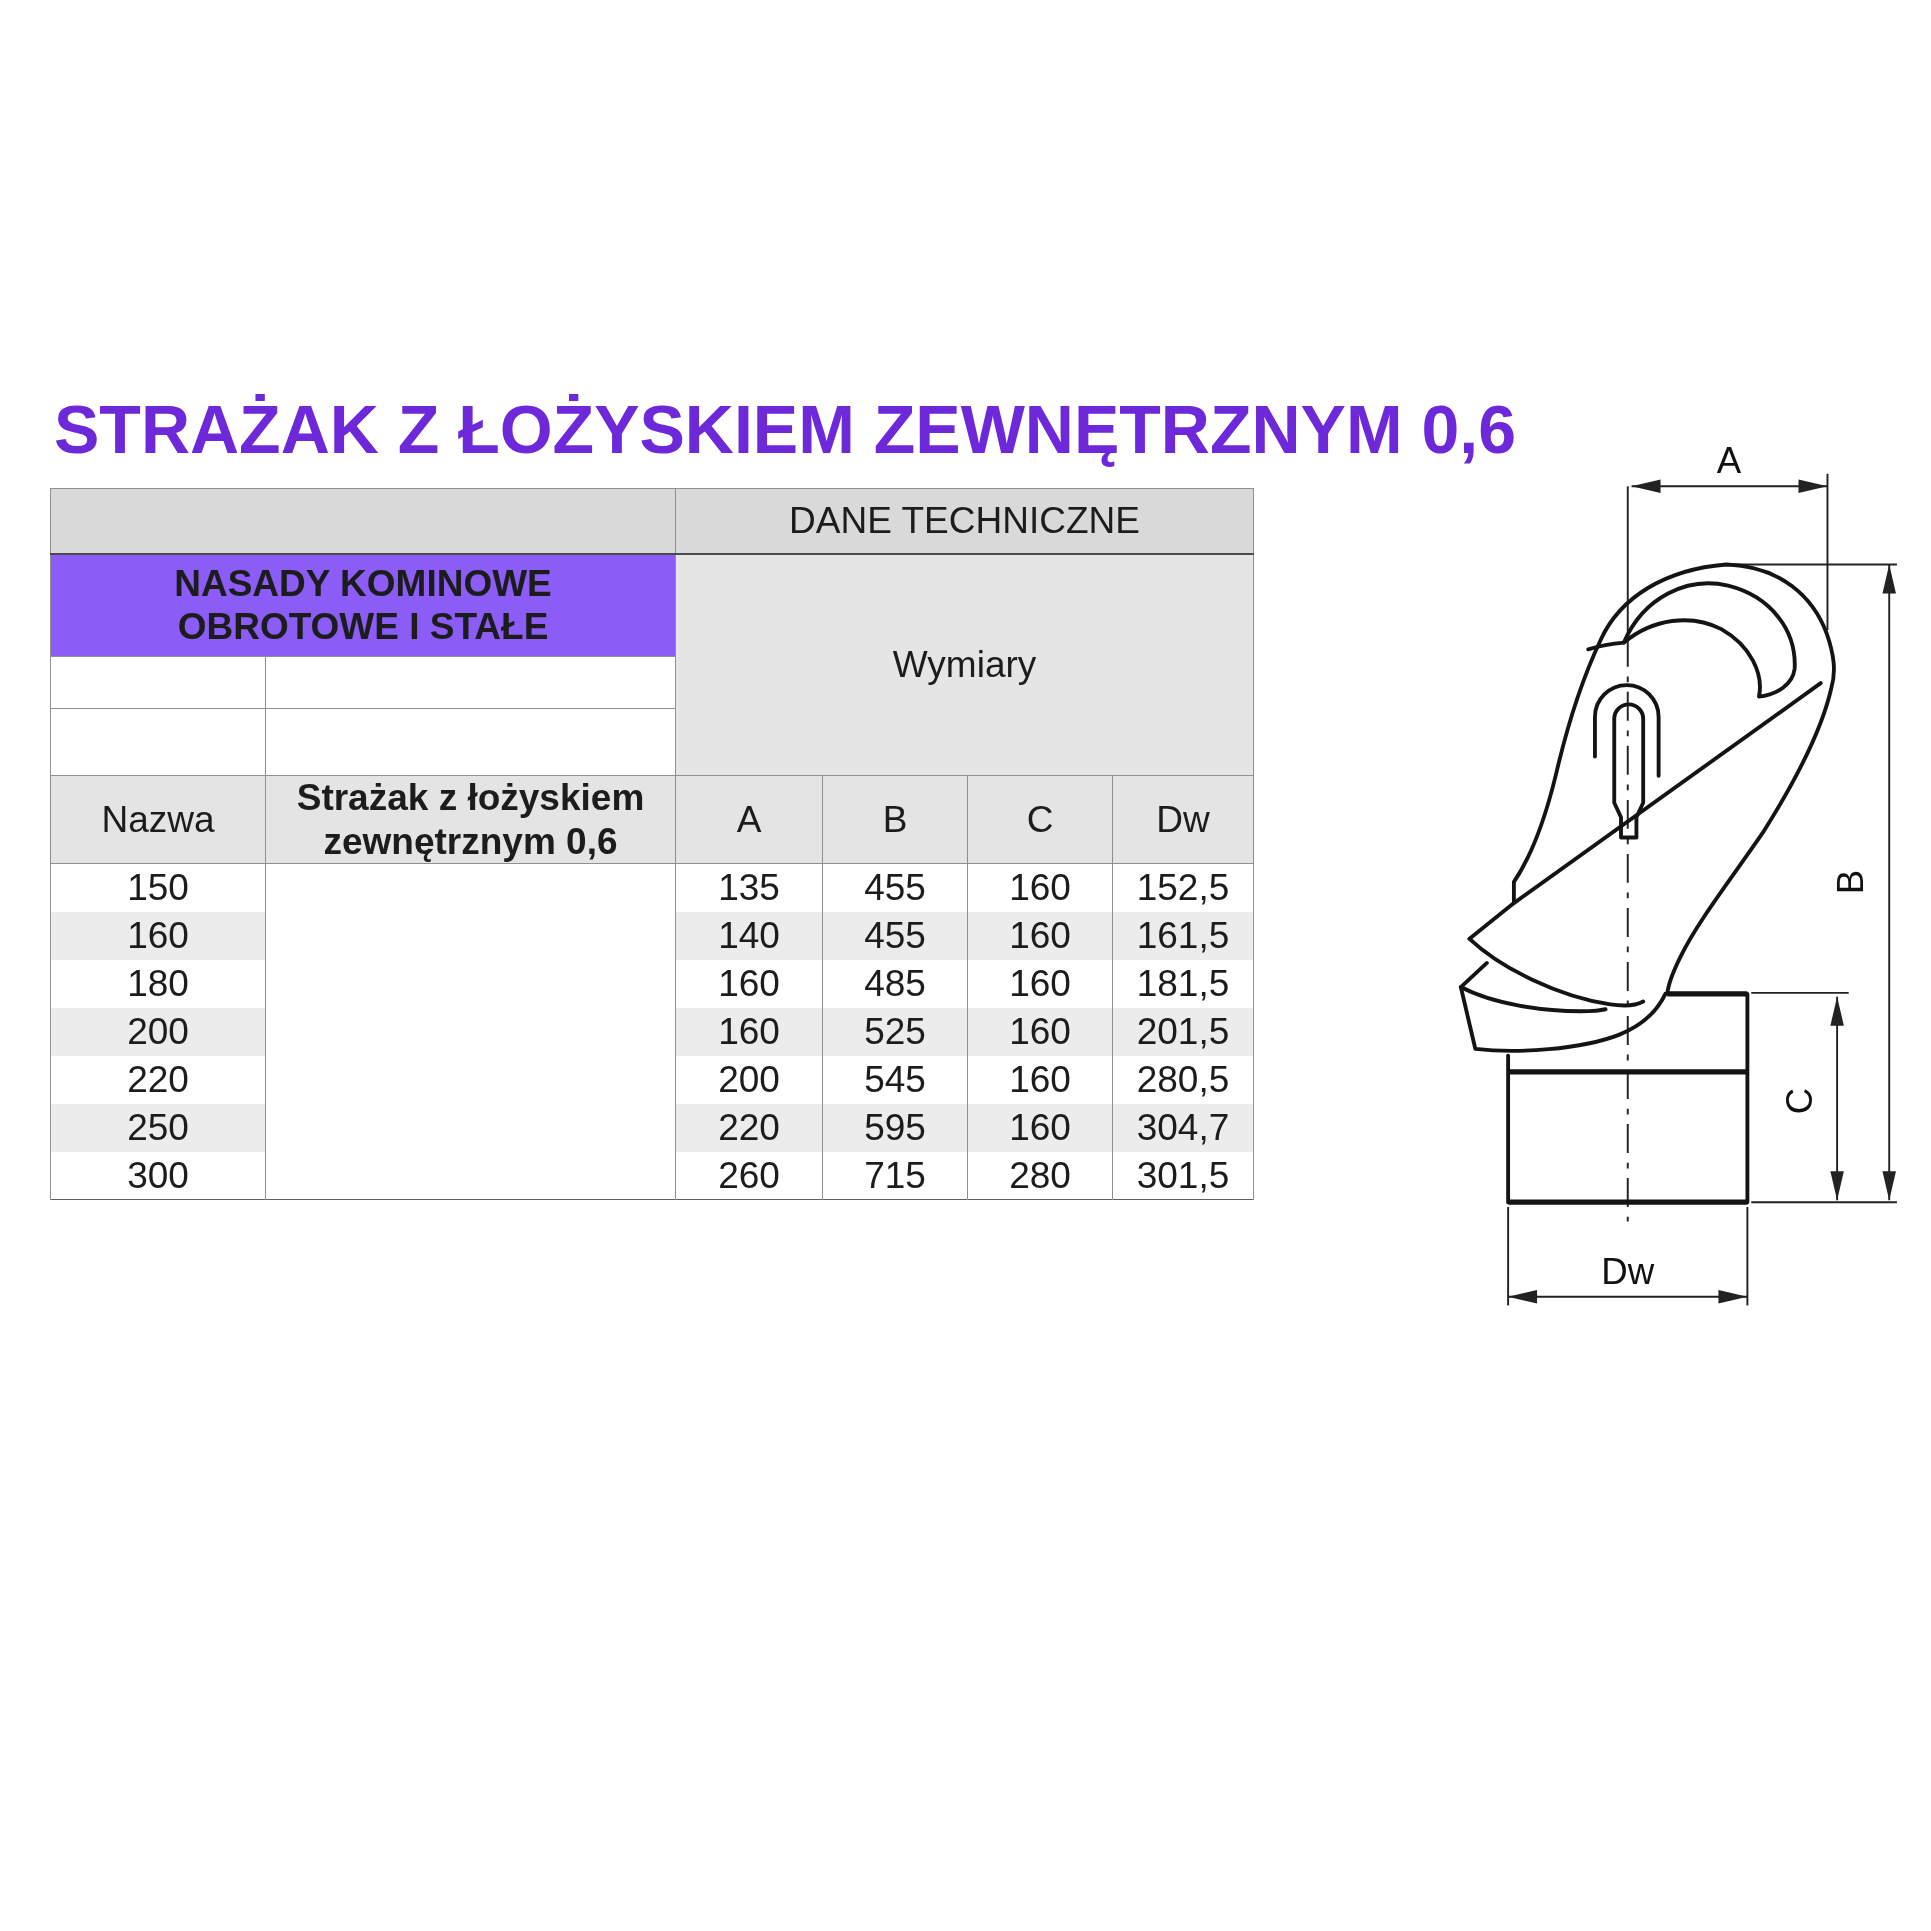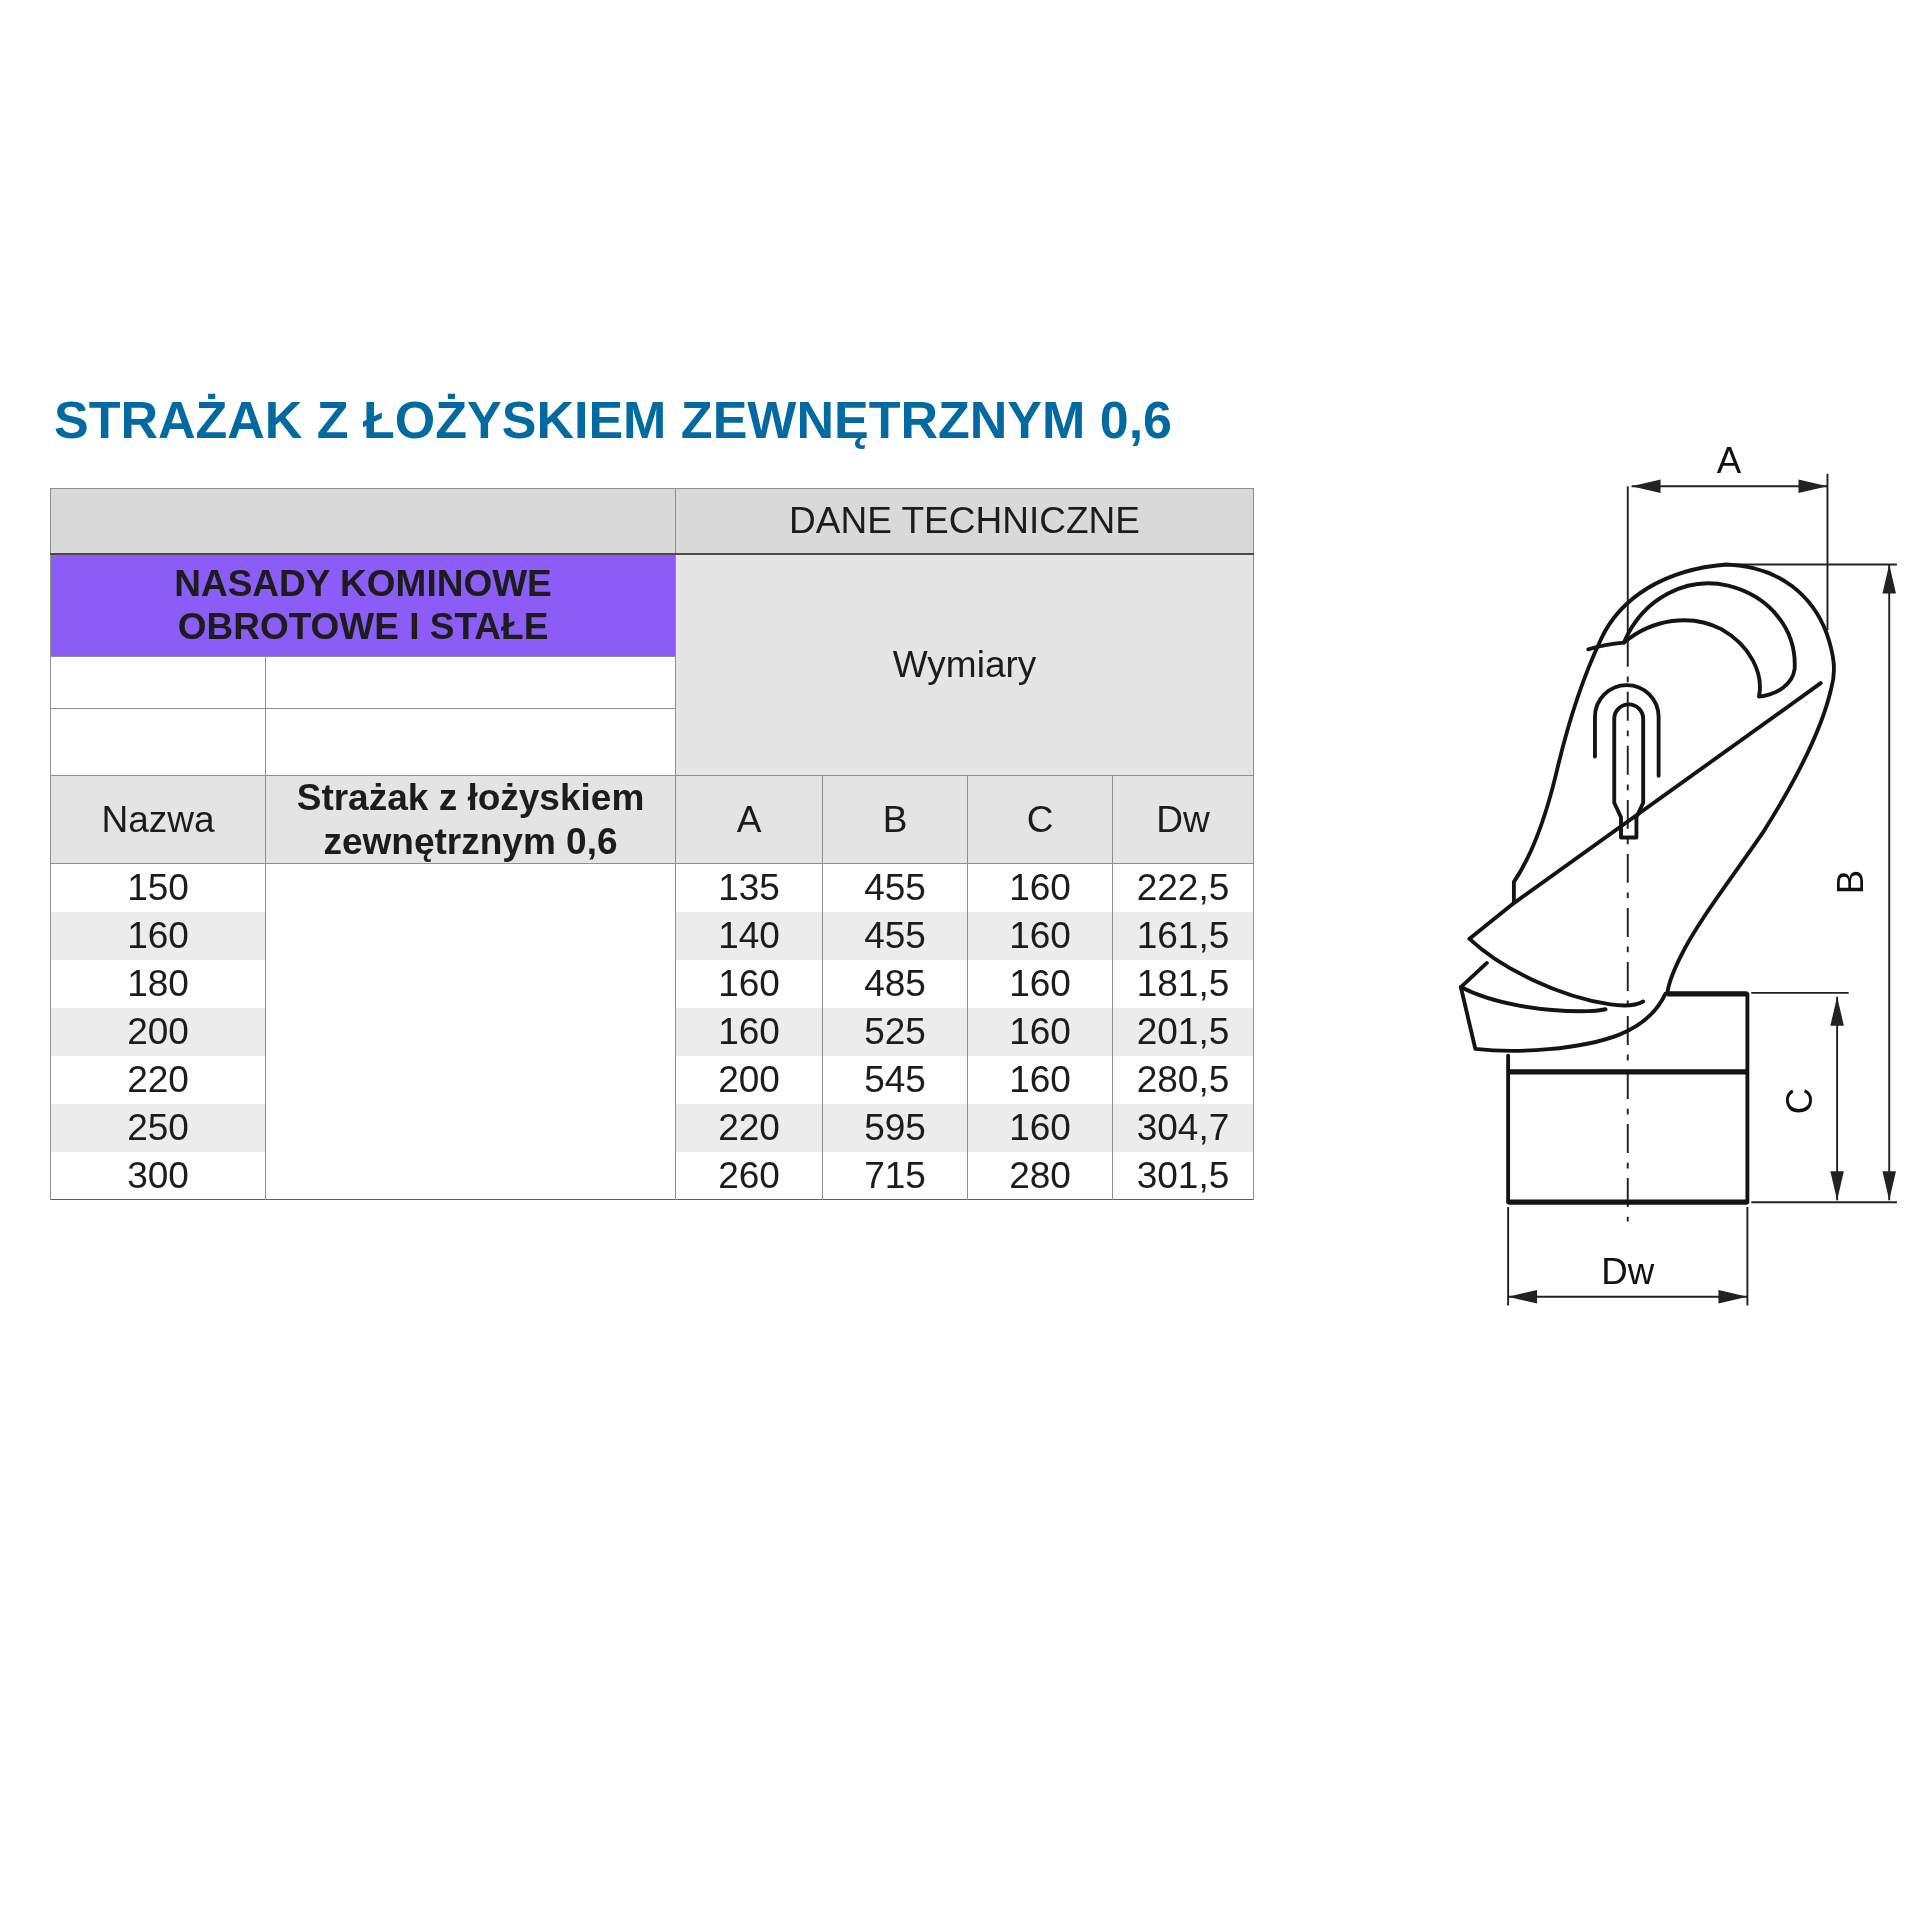--- a/index.html
+++ b/index.html
@@ -2,21 +2,21 @@
 <html><head>
 <meta charset="utf-8">
 <style>
   html,body{margin:0;padding:0;}
   body{
     width:1931px;height:1931px;background:#ffffff;position:relative;
     font-family:"Liberation Sans", sans-serif;color:#1a1a1a;overflow:hidden;
   }
   .page-title{
     position:absolute;left:54px;top:390px;
-    font-size:52px;font-weight:bold;letter-spacing:0;color:#0369a1;
+    font-size:68px;font-weight:bold;letter-spacing:0;color:#6d28d9;
     white-space:nowrap;
   }
   table.spec{
     position:absolute;left:50px;top:488px;width:1203px;
     border-collapse:collapse;table-layout:fixed;
     font-size:37px;color:#1c1c1c;
   }
   table.spec{border:1.9px solid #5f5f5f;}
   table.spec td{
     border:1.9px solid #909090;
@@ -93,21 +93,21 @@
       <td>Dw</td>
     </tr>
   </tbody>
   <tbody class="data">
     <tr style="height:48px">
       <td>150</td>
       <td rowspan="7" class="product-span"></td>
       <td>135</td>
       <td>455</td>
       <td>160</td>
-      <td>222,5</td>
+      <td>152,5</td>
     </tr>
     <tr class="alt" style="height:48px">
       <td>160</td>
       <td>140</td>
       <td>455</td>
       <td>160</td>
       <td>161,5</td>
     </tr>
     <tr style="height:48px">
       <td>180</td>

